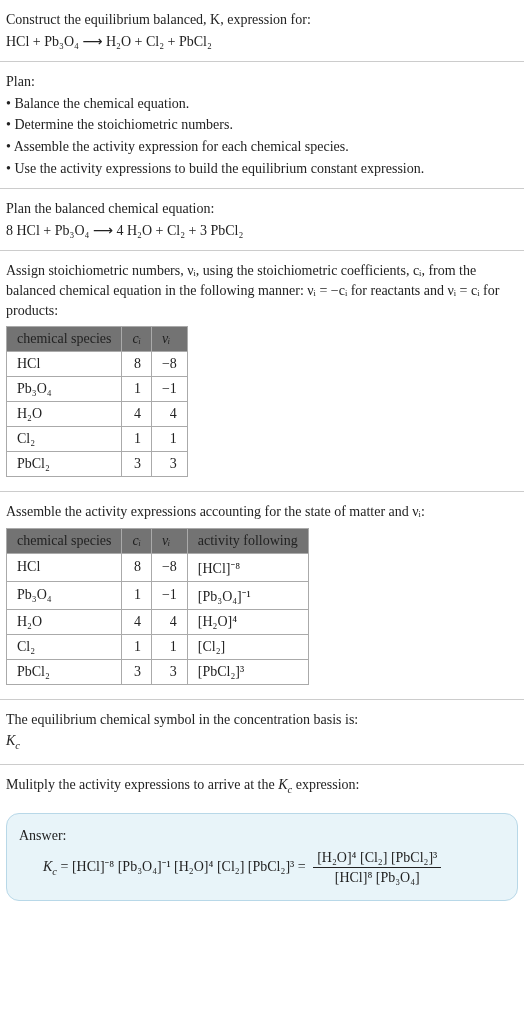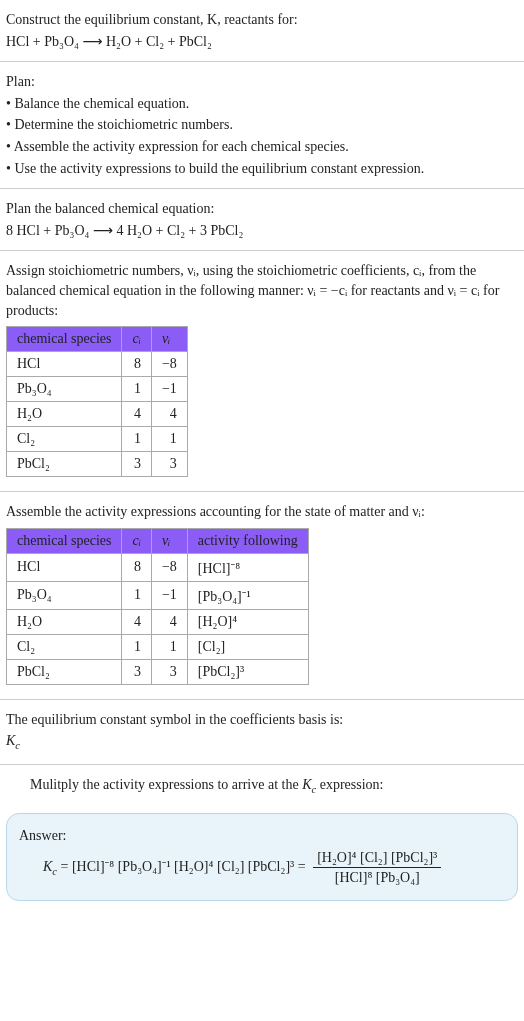--- a/index.html
+++ b/index.html
@@ -10,38 +10,37 @@
     color: #222;
     background: #fff;
     width: 524px;
   }
   .section {
     padding: 8px 6px;
     border-bottom: 1px solid #ccc;
   }
   .section.noborder {
     border-bottom: none;
-    margin-left: 24px;
   }
   .line {
     margin: 2px 0;
     line-height: 1.4;
   }
   table {
     border-collapse: collapse;
     margin: 6px 0;
   }
   th, td {
     border: 1px solid #aaa;
     padding: 4px 10px;
     text-align: left;
     font-weight: normal;
   }
   th {
-    background: #8b5cf6;
+    background: #737373;
   }
   td.num {
     text-align: right;
   }
   .answerbox {
     background: #e8f4f9;
     border: 1px solid #b8d8e8;
     border-radius: 13px;
     padding: 10px 12px;
     margin: 6px;
@@ -70,21 +69,21 @@
   }
   .indent {
     padding-left: 24px;
   }
 </style>
 </head>
 <body>
 
 <div class="section">
   <div class="line">
-    <span>Construct the equilibrium constant, K, reactants for:</span>
+    <span>Construct the equilibrium balanced, K, expression for:</span>
   </div>
   <div class="line">HCl + Pb₃O₄  ⟶  H₂O + Cl₂ + PbCl₂</div>
 </div>
 
 <div class="section">
   <div class="line">Plan:</div>
   <div class="line">• Balance the chemical equation.</div>
   <div class="line">• Determine the stoichiometric numbers.</div>
   <div class="line">• Assemble the activity expression for each chemical species.</div>
   <div class="line">• Use the activity expressions to build the equilibrium constant expression.</div>
@@ -171,21 +170,21 @@
       <td>PbCl₂</td>
       <td class="num">3</td>
       <td class="num">3</td>
       <td>[PbCl₂]³</td>
     </tr>
   </tbody>
     </table>
 </div>
 
 <div class="section">
-  <div class="line">The equilibrium constant symbol in the coefficients basis is:</div>
+  <div class="line">The equilibrium chemical symbol in the concentration basis is:</div>
   <div class="line it">
     <span class="it">K</span><span class="sub it">c</span>
   </div>
 </div>
 
 <div class="section noborder">
   <div class="line">
     <span>Mulitply the activity expressions to arrive at the </span><span class="it">K</span><span class="sub it">c</span><span> expression:</span>
   </div>
 </div>

